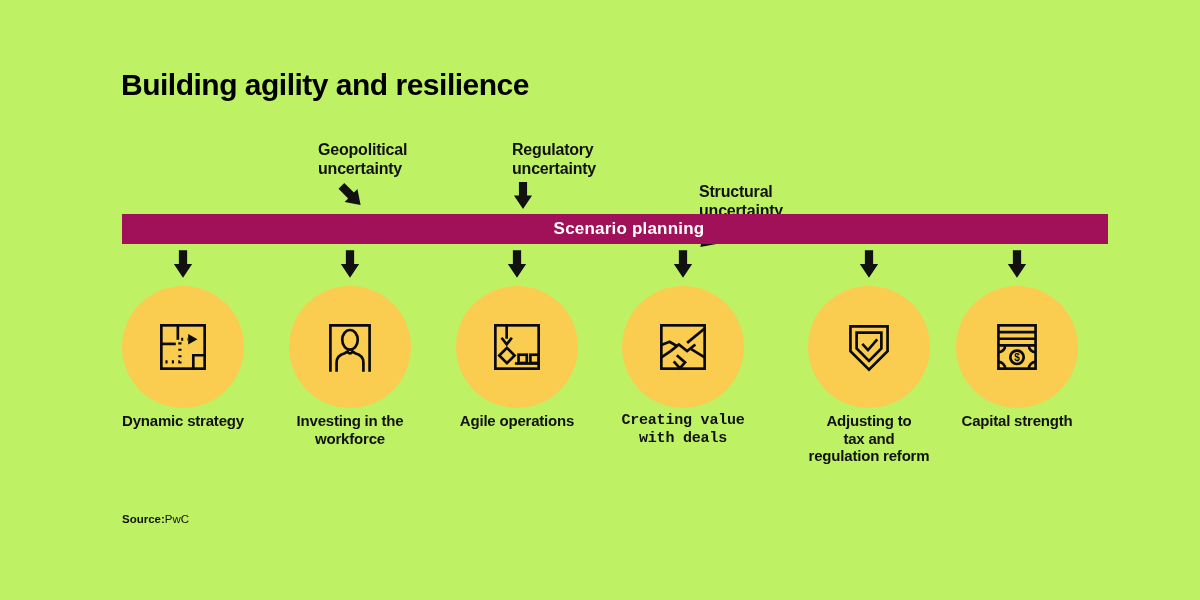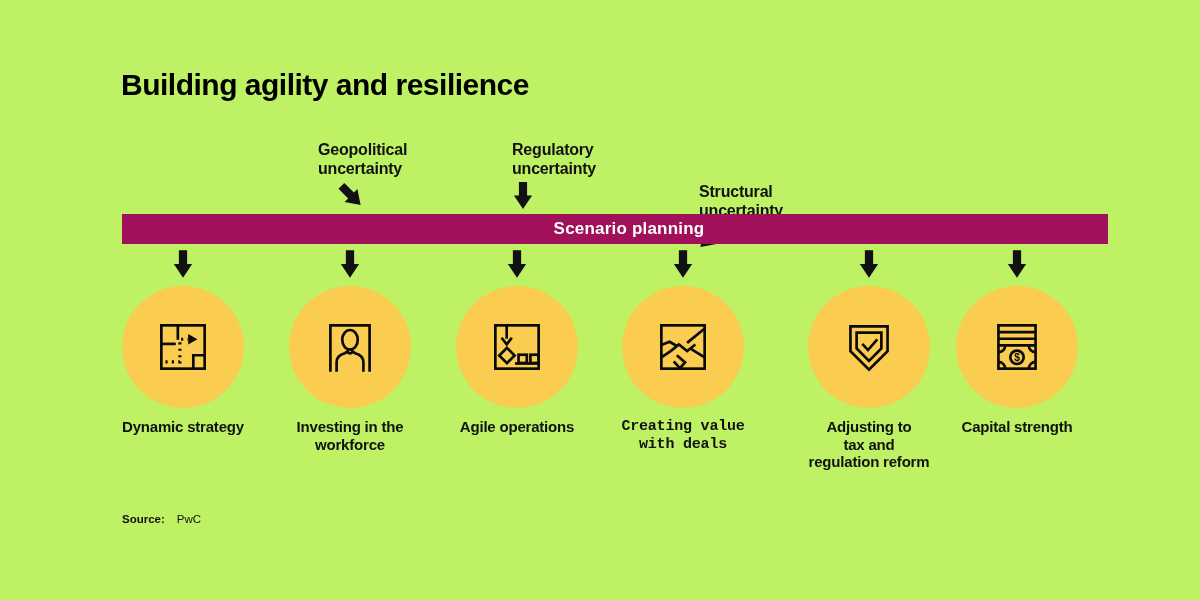--- a/index.html
+++ b/index.html
@@ -39,27 +39,27 @@
   .col{position:absolute;top:249px;width:170px;display:flex;flex-direction:column;align-items:center;}
   .col-1{left:98px;} .col-2{left:265px;} .col-3{left:432px;}
   .col-4{left:598px;font-family:Liberation Mono, monospace;} .col-5{left:784px;align-items:center;} .col-6{left:932px;}
   .down-arrow{color:var(--arrow-black);height:30px;}
   .circle{
     width:122px;height:122px;border-radius:50%;background:var(--circle-yellow);
     margin-top:7px;display:flex;align-items:center;justify-content:center;
   }
   .circle svg{display:block;}
   .p-label{
-    margin-top:10px;text-align:center;font-size:15px;font-weight:bold;
+    margin-top:4px;text-align:center;font-size:15px;font-weight:bold;
     line-height:17.5px;letter-spacing:-0.2px;white-space:pre-line;
   }
   
   .source{position:absolute;left:122px;top:513px;font-size:11.5px;}
   .source .src-prefix{font-weight:bold;}
-  .source .src-text{margin-left:12px;font-weight:normal;}
+  .source .src-text{margin-left:0;font-weight:normal;}
   .icon-stroke{fill:none;stroke:#0a0a0a;stroke-width:2.6;stroke-linecap:butt;stroke-linejoin:miter;}
 </style>
 </head>
 <body>
 
 <div class="canvas">
 
   <h1 class="page-title">Building agility and resilience</h1>
 
   <div class="uncertainty" style="left:318px;">

